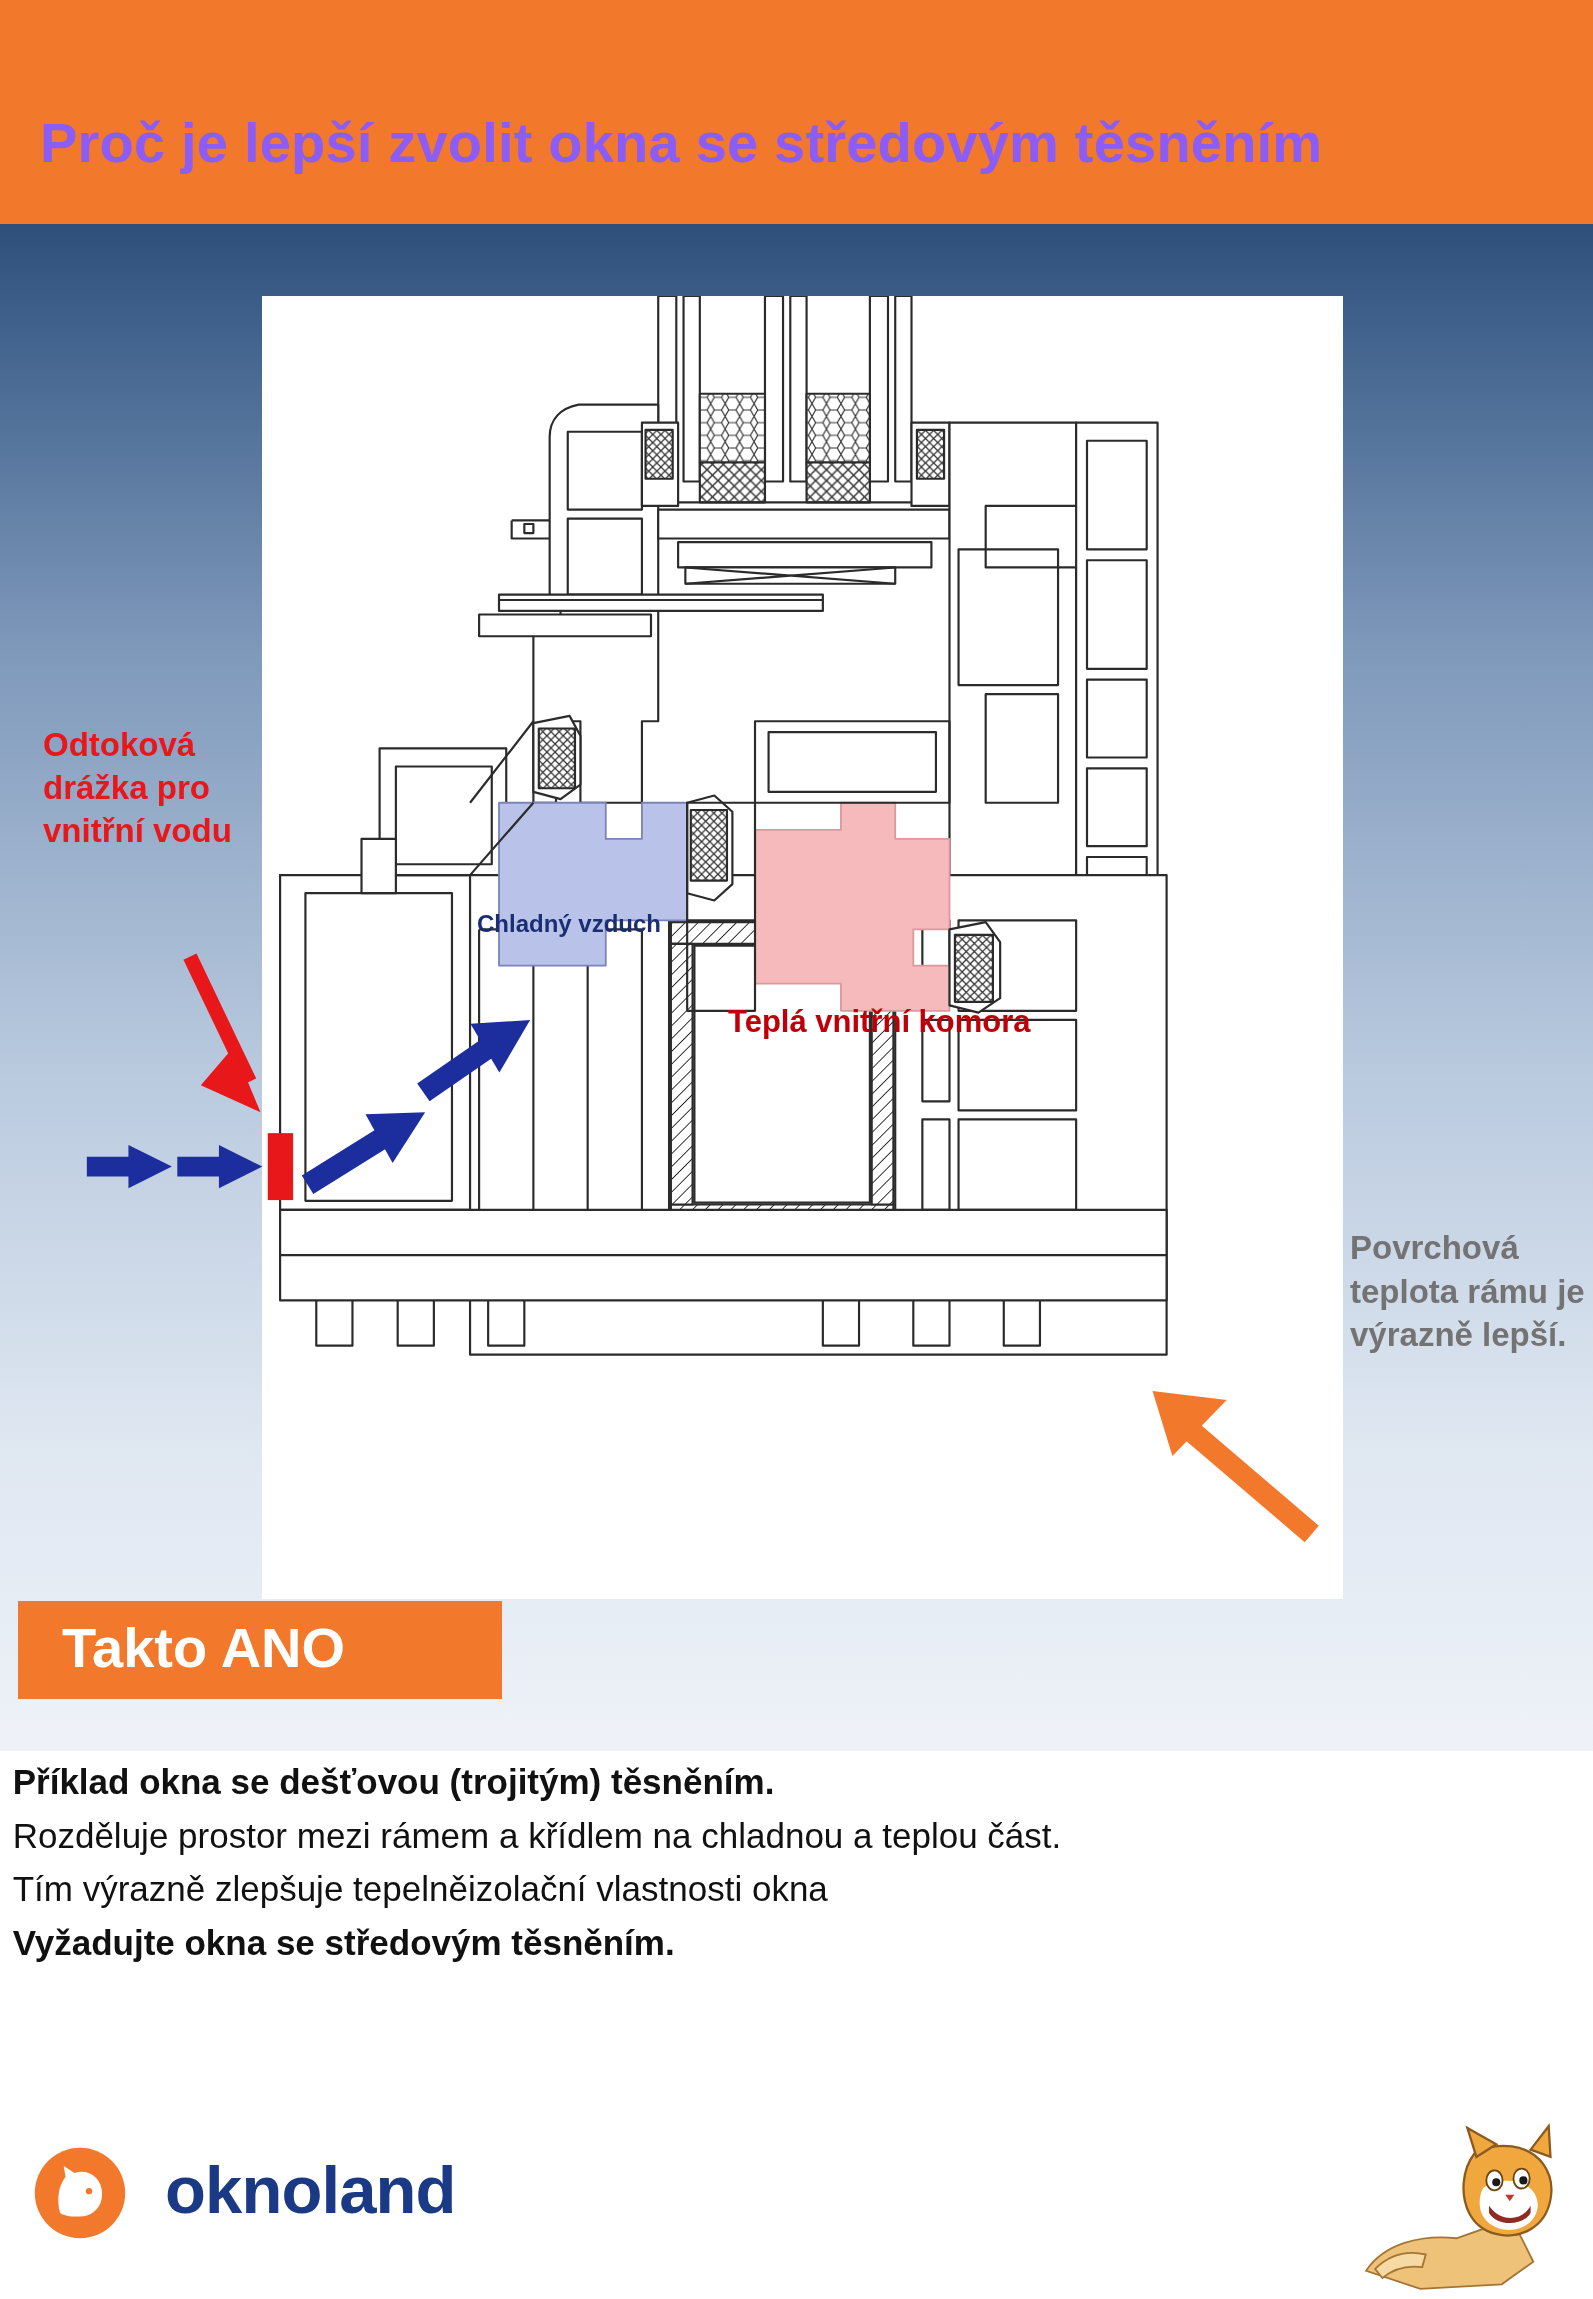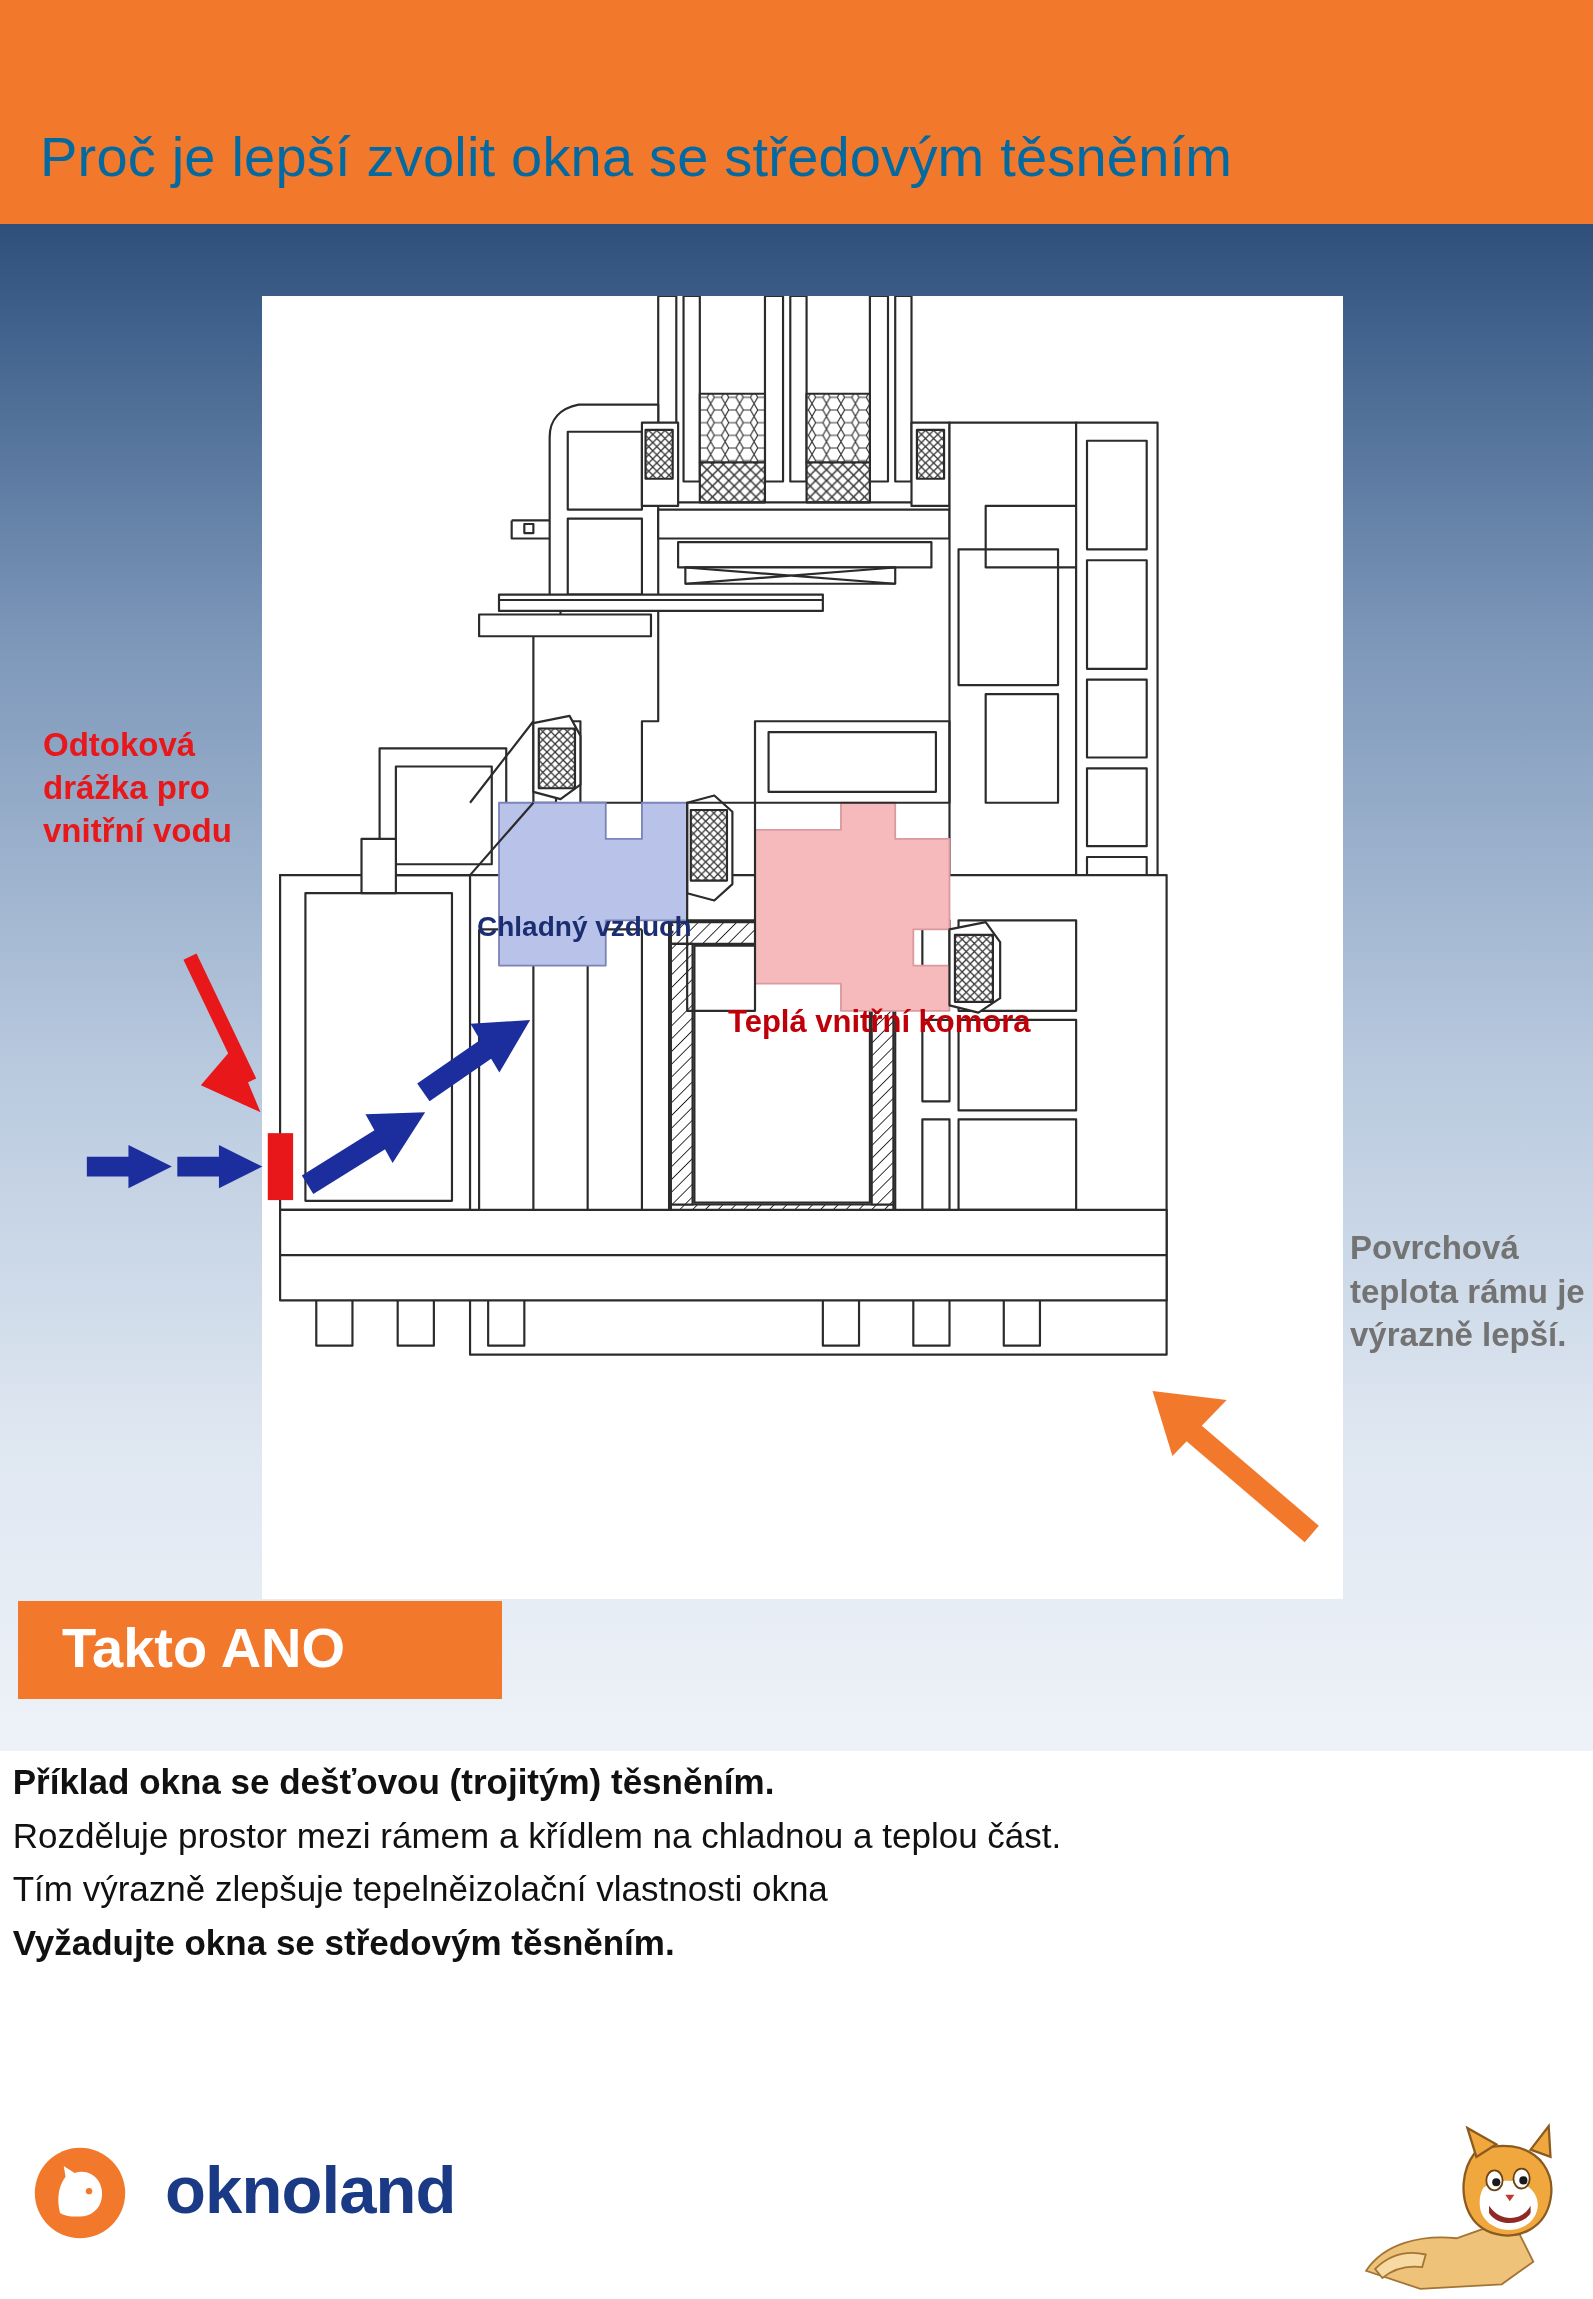--- a/index.html
+++ b/index.html
@@ -22,24 +22,24 @@
   .header-band {
     position: absolute;
     left: 0; top: 0;
     width: 1594px;
     height: 224px;
     background: #f2782c;
   }
   .header-title {
     position: absolute;
     left: 40px;
-    top: 124px;
+    top: 110px;
     font-size: 56px;
-    font-weight: normal;
-    color: #0369a1;
+    font-weight: bold;
+    color: #8b5cf6;
     letter-spacing: 0.2px;
     white-space: nowrap;
   }
 
   
   .body-gradient {
     position: absolute;
     left: 0; top: 224px;
     width: 1594px;
     height: 1527px;
@@ -94,21 +94,21 @@
     width: 1594px;
     height: 1527px;
     pointer-events: none;
   }
 
   
   .lbl-cold {
     position: absolute;
     left: 477px;
     top: 909px;
-    font-size: 28px;
+    font-size: 24px;
     font-weight: bold;
     color: #1c2e72;
     line-height: 1.28;
     text-align: left;
   }
   .lbl-warm {
     position: absolute;
     left: 728px;
     top: 1002px;
     font-size: 31px;

